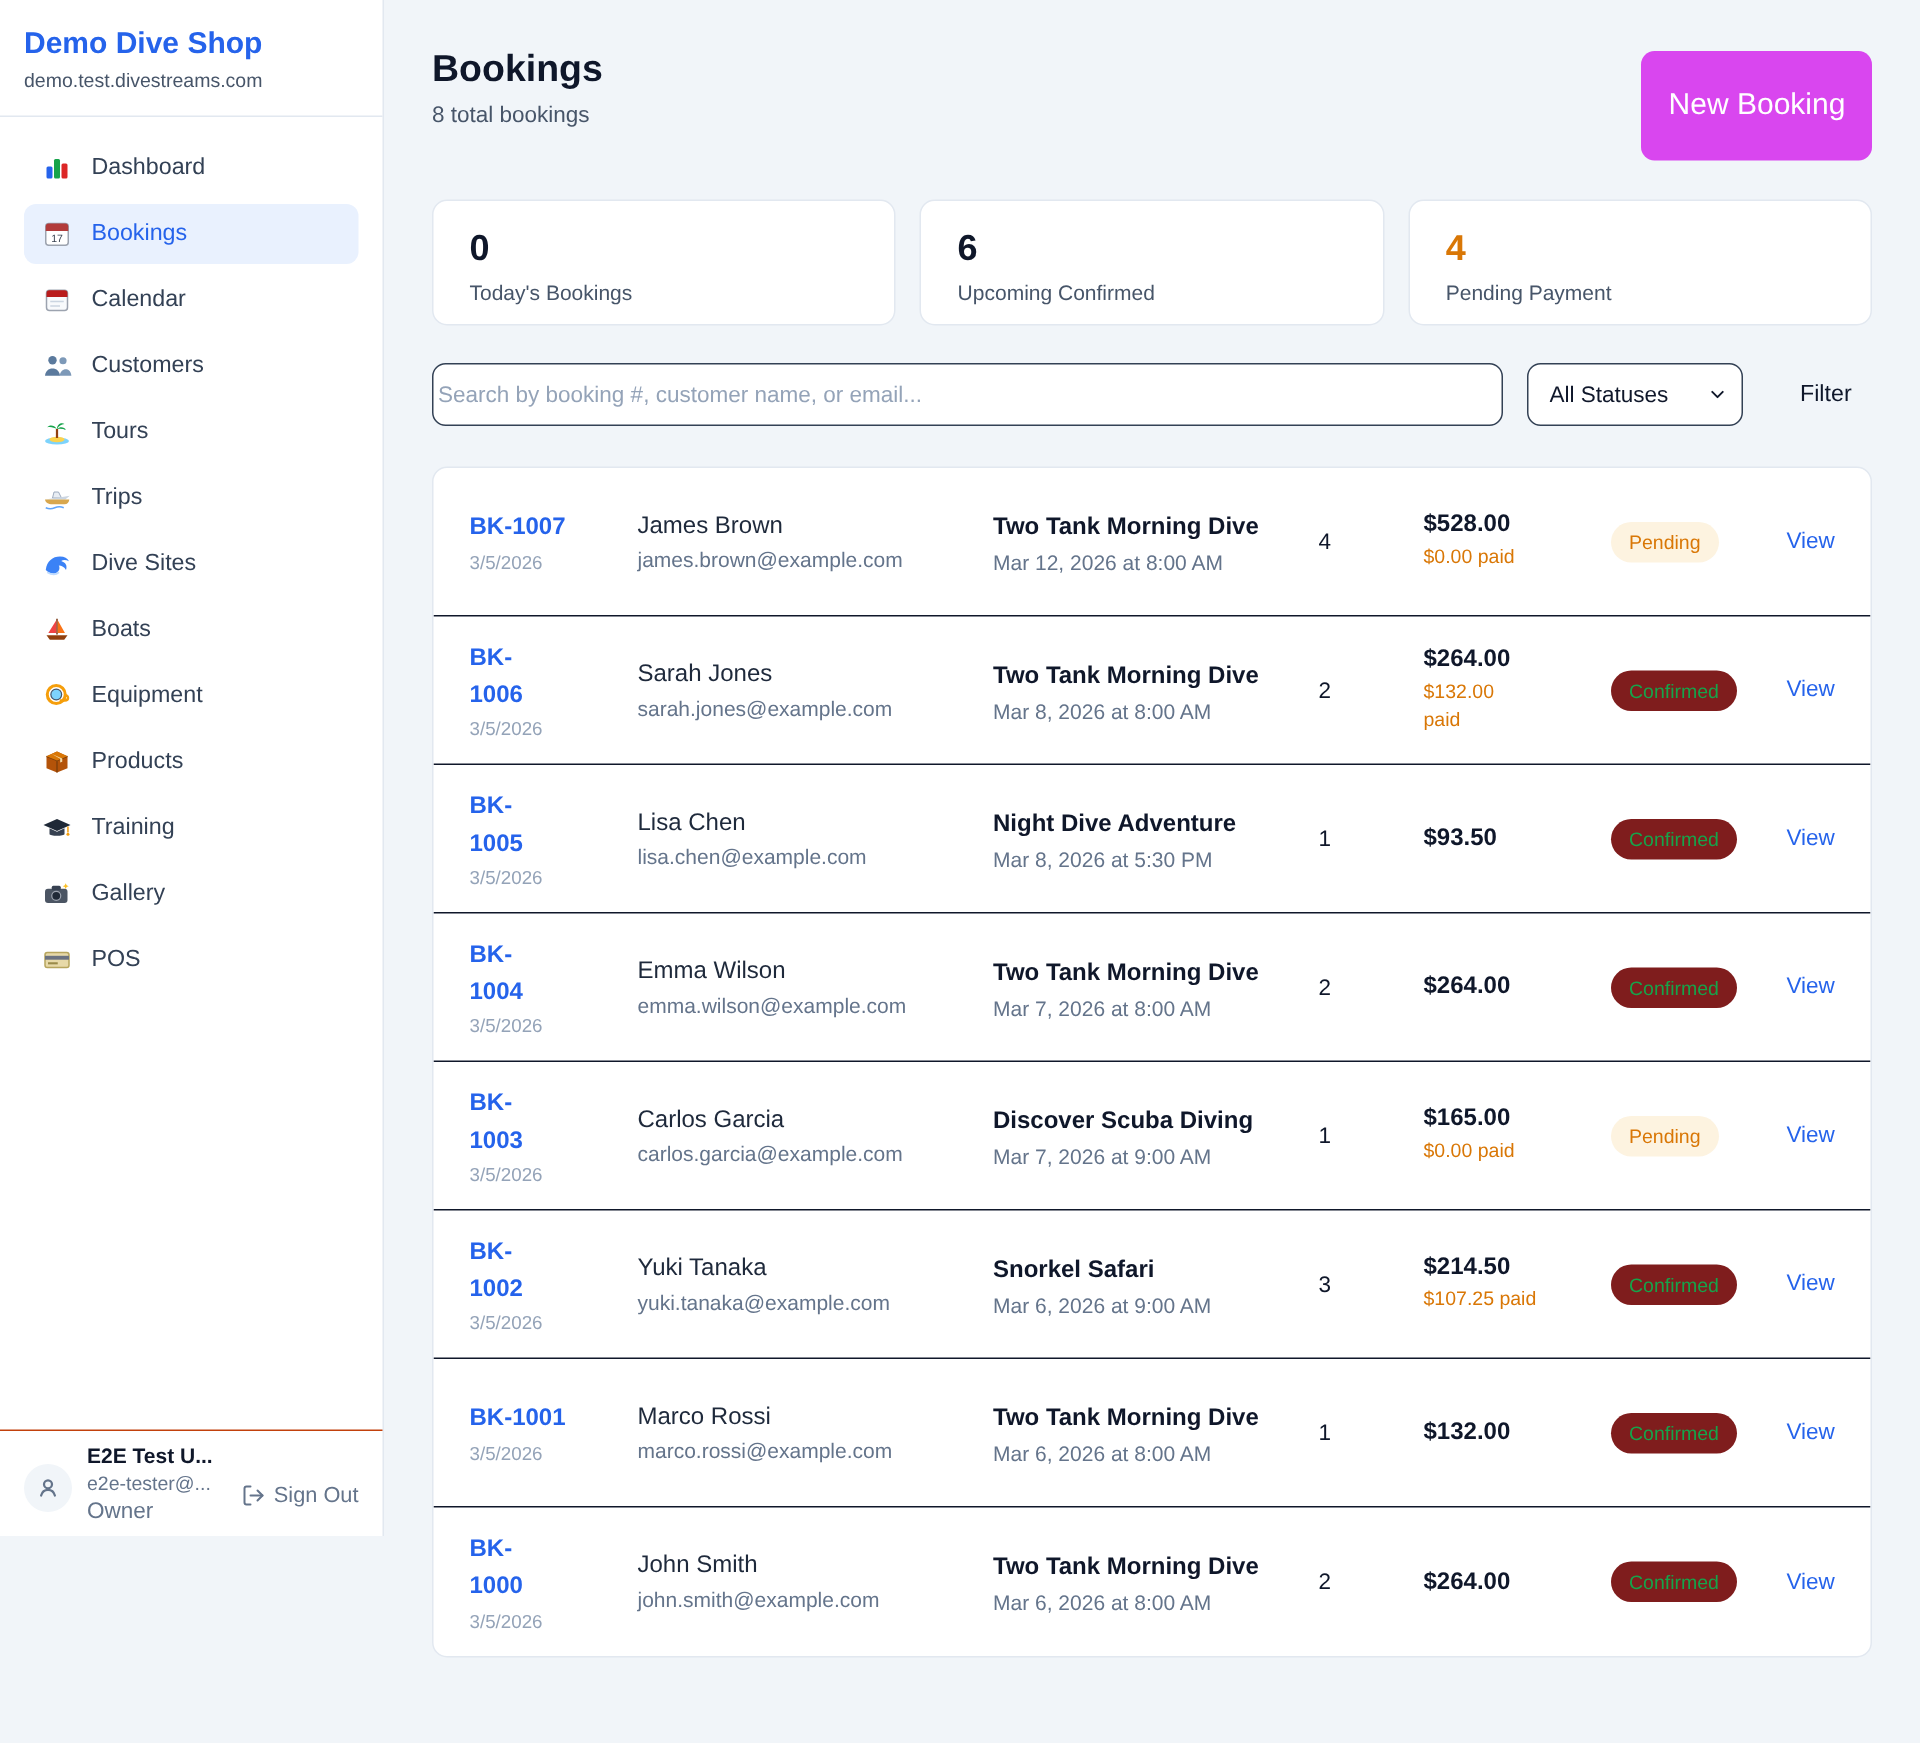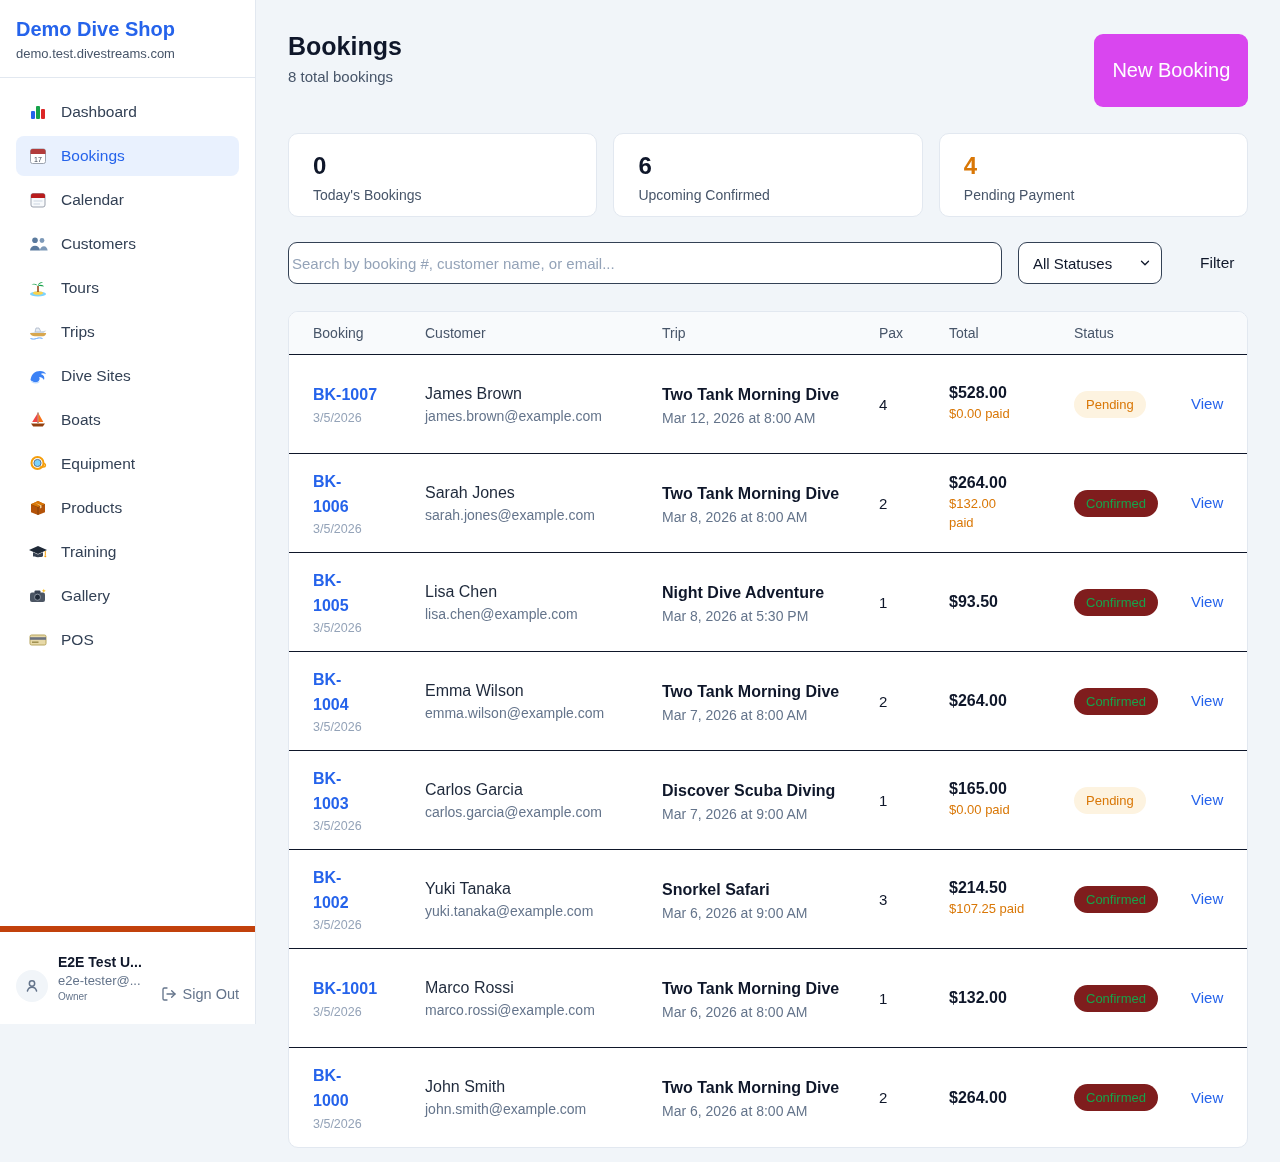--- a/index.html
+++ b/index.html
@@ -23,32 +23,32 @@
   .sb-nav { padding:14px 16px; flex:1; overflow:hidden; }
   .nav-item {
     display:flex; align-items:center; gap:13px; height:40px;
     padding:0 12px; border-radius:8px; font-size:15.5px; color:#334155;
     cursor:pointer; margin-bottom:4px;
   }
   .nav-item.active { background:#e9f1fe; color:#2563eb; }
   .nav-icon { width:20px; height:20px; display:inline-flex; flex:none; }
   .nav-icon svg { width:20px; height:20px; }
   .sb-footer {
-    border-top:6px solid #c2410c; padding:22px 16px;
-    display:flex; gap:10px; align-items:flex-end;
+    border-top:1px solid #c2410c; padding:8px 16px;
+    display:flex; gap:10px; align-items:center;
   }
   .avatar {
     width:32px; height:32px; border-radius:50%; background:#f1f5f9;
     display:flex; align-items:center; justify-content:center; flex:none; margin-top:6px;
   }
   .avatar svg { width:20px; height:20px; }
   .user-meta { flex:1; min-width:0; }
   .user-name { font-size:14px; font-weight:bold; color:#0f172a; white-space:nowrap; }
   .user-email { font-size:13px; color:#64748b; margin-top:3px; white-space:nowrap; }
-  .user-role { font-size:10px; color:#64748b; margin-top:3px; }
+  .user-role { font-size:15px; color:#64748b; margin-top:3px; }
   .signout {
     display:flex; align-items:center; gap:6px; background:none; border:none;
     color:#64748b; font-size:14.5px; padding:0; margin-top:16px; cursor:pointer;
     font-family:inherit; flex:none; white-space:nowrap;
   }
   .signout svg { width:16px; height:16px; }
 
   
   .main { flex:1; padding:32px; }
   .page-head { display:flex; justify-content:space-between; align-items:flex-start; margin-bottom:26px; }
@@ -311,29 +311,20 @@
         <span class="chev">
           <svg viewBox="0 0 24 24" fill="none" stroke="#0f172a" stroke-width="2.2" stroke-linecap="round" stroke-linejoin="round">
             <polyline points="6 9 12 15 18 9"></polyline>
           </svg>
         </span>
       </div>
       <button class="filter-btn">Filter</button>
     </div>
 
     <div class="table-card">
-      <div class="thead">
-          <div>Booking</div>
-          <div>Customer</div>
-          <div>Trip</div>
-          <div>Pax</div>
-          <div>Total</div>
-          <div>Status</div>
-          <div></div>
-        </div>
       <div class="tbody">
           <div class="trow">
             <div class="cell c-booking">
               <a class="bk-num">BK-1007</a>
               <div class="bk-date">3/5/2026</div>
             </div>
             <div class="cell c-customer">
               <div class="cust-name">James Brown</div>
               <div class="cust-email">james.brown@example.com</div>
             </div>

